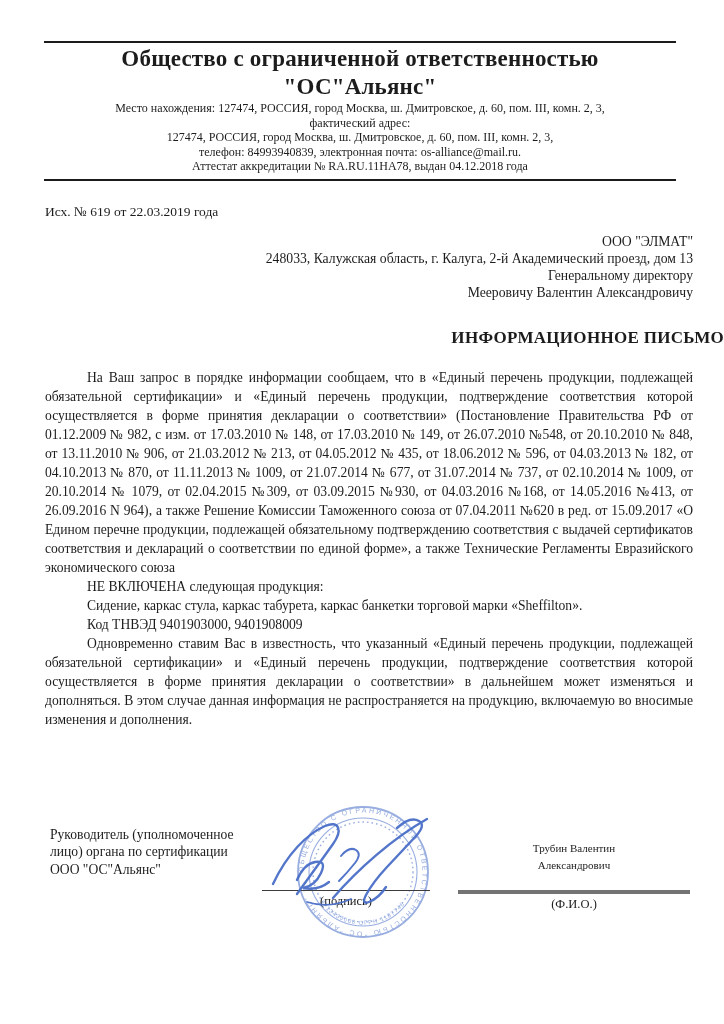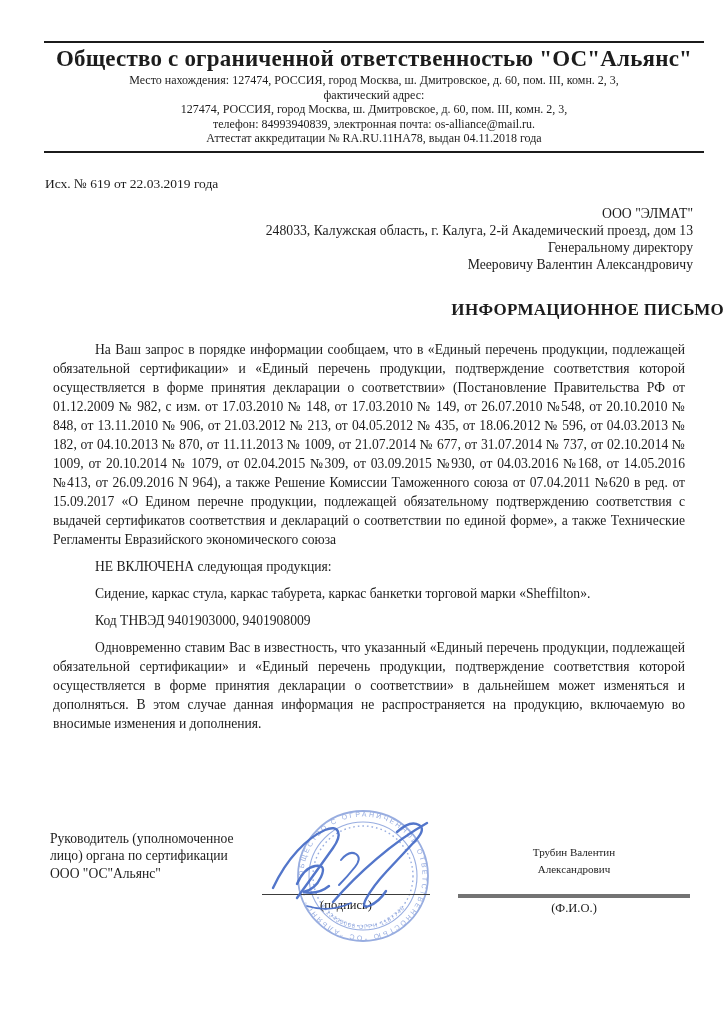--- a/index.html
+++ b/index.html
@@ -7,39 +7,39 @@
   .page{
     position:relative;
     width:724px;height:1024px;
     background:#ffffff;
     font-family:"Liberation Serif","DejaVu Serif",serif;
     color:#1c1c1c;
     overflow:hidden;
   }
   
   .letterhead{
-    margin:41px 20px 0 44px;
+    margin:41px 48px 0 44px;
     border-top:2.5px solid #1b1b1b;
     border-bottom:2px solid #1b1b1b;
     text-align:center;
     padding:2px 0 5px 0;
   }
   .company-title{
     font-size:23px;font-weight:bold;line-height:28px;
     letter-spacing:.2px;
   }
   .lh-line{font-size:12px;line-height:14.6px;}
   
   .ref-line{margin:23px 31px 0 45px;font-size:13.5px;}
   .recipient{margin:13px 31px 0 45px;text-align:right;font-size:13.7px;line-height:17px;}
   
   .doc-title{margin-top:27px;text-align:right;font-size:17px;font-weight:bold;letter-spacing:.3px;}
   
   .body-text{margin:20px 31px 0 45px;font-size:13.6px;line-height:19px;}
-  .body-text p{margin:8px;text-indent:42px;text-align:justify;}
+  .body-text p{margin:0;text-indent:42px;text-align:justify;}
   .plain-line{margin:0;text-indent:42px;text-align:left;}
   
   .sig-section{position:relative;margin:75px 31px 0 45px;height:160px;text-decoration:underline;}
   .sig-left{position:absolute;left:5px;top:22px;width:240px;font-size:13.6px;line-height:17.5px;}
   .stamp-wrap{position:absolute;left:250px;top:0;width:136px;height:136px;z-index:1;}
   .sig-scrawl{position:absolute;left:200px;top:2px;width:235px;height:118px;z-index:3;}
   .sign-line{position:absolute;left:217px;top:86px;width:168px;border-top:1px solid #3c3c3c;z-index:2;
              text-align:center;font-size:12.5px;padding-top:3px;}
   .fio-name{position:absolute;left:413px;top:36px;width:232px;text-align:center;font-size:11px;line-height:17px;}
   .fio-line{position:absolute;left:413px;top:86px;width:232px;border-top:4px solid #737373;
@@ -50,21 +50,21 @@
 <body>
 
 <div class="page">
 
   <div class="letterhead">
     <div class="company-title">Общество с ограниченной ответственностью "ОС"Альянс"</div>
     <div class="lh-line">Место нахождения: 127474, РОССИЯ, город Москва, ш. Дмитровское, д. 60, пом. III, комн. 2, 3,</div>
     <div class="lh-line">фактический адрес:</div>
     <div class="lh-line">127474, РОССИЯ, город Москва, ш. Дмитровское, д. 60, пом. III, комн. 2, 3,</div>
     <div class="lh-line">телефон: 84993940839, электронная почта: os-alliance@mail.ru.</div>
-    <div class="lh-line">Аттестат аккредитации № RA.RU.11НА78, выдан 04.11.2018 года</div>
+    <div class="lh-line">Аттестат аккредитации № RA.RU.11НА78, выдан 04.12.2018 года</div>
   </div>
 
   <div class="ref-line">Исх. № 619 от 22.03.2019 года</div>
 
   <div class="recipient">
     <div>ООО "ЭЛМАТ"</div>
     <div>248033, Калужская область, г. Калуга, 2-й Академический проезд, дом 13</div>
     <div>Генеральному директору</div>
     <div>Мееровичу Валентин Александровичу</div>
   </div>

